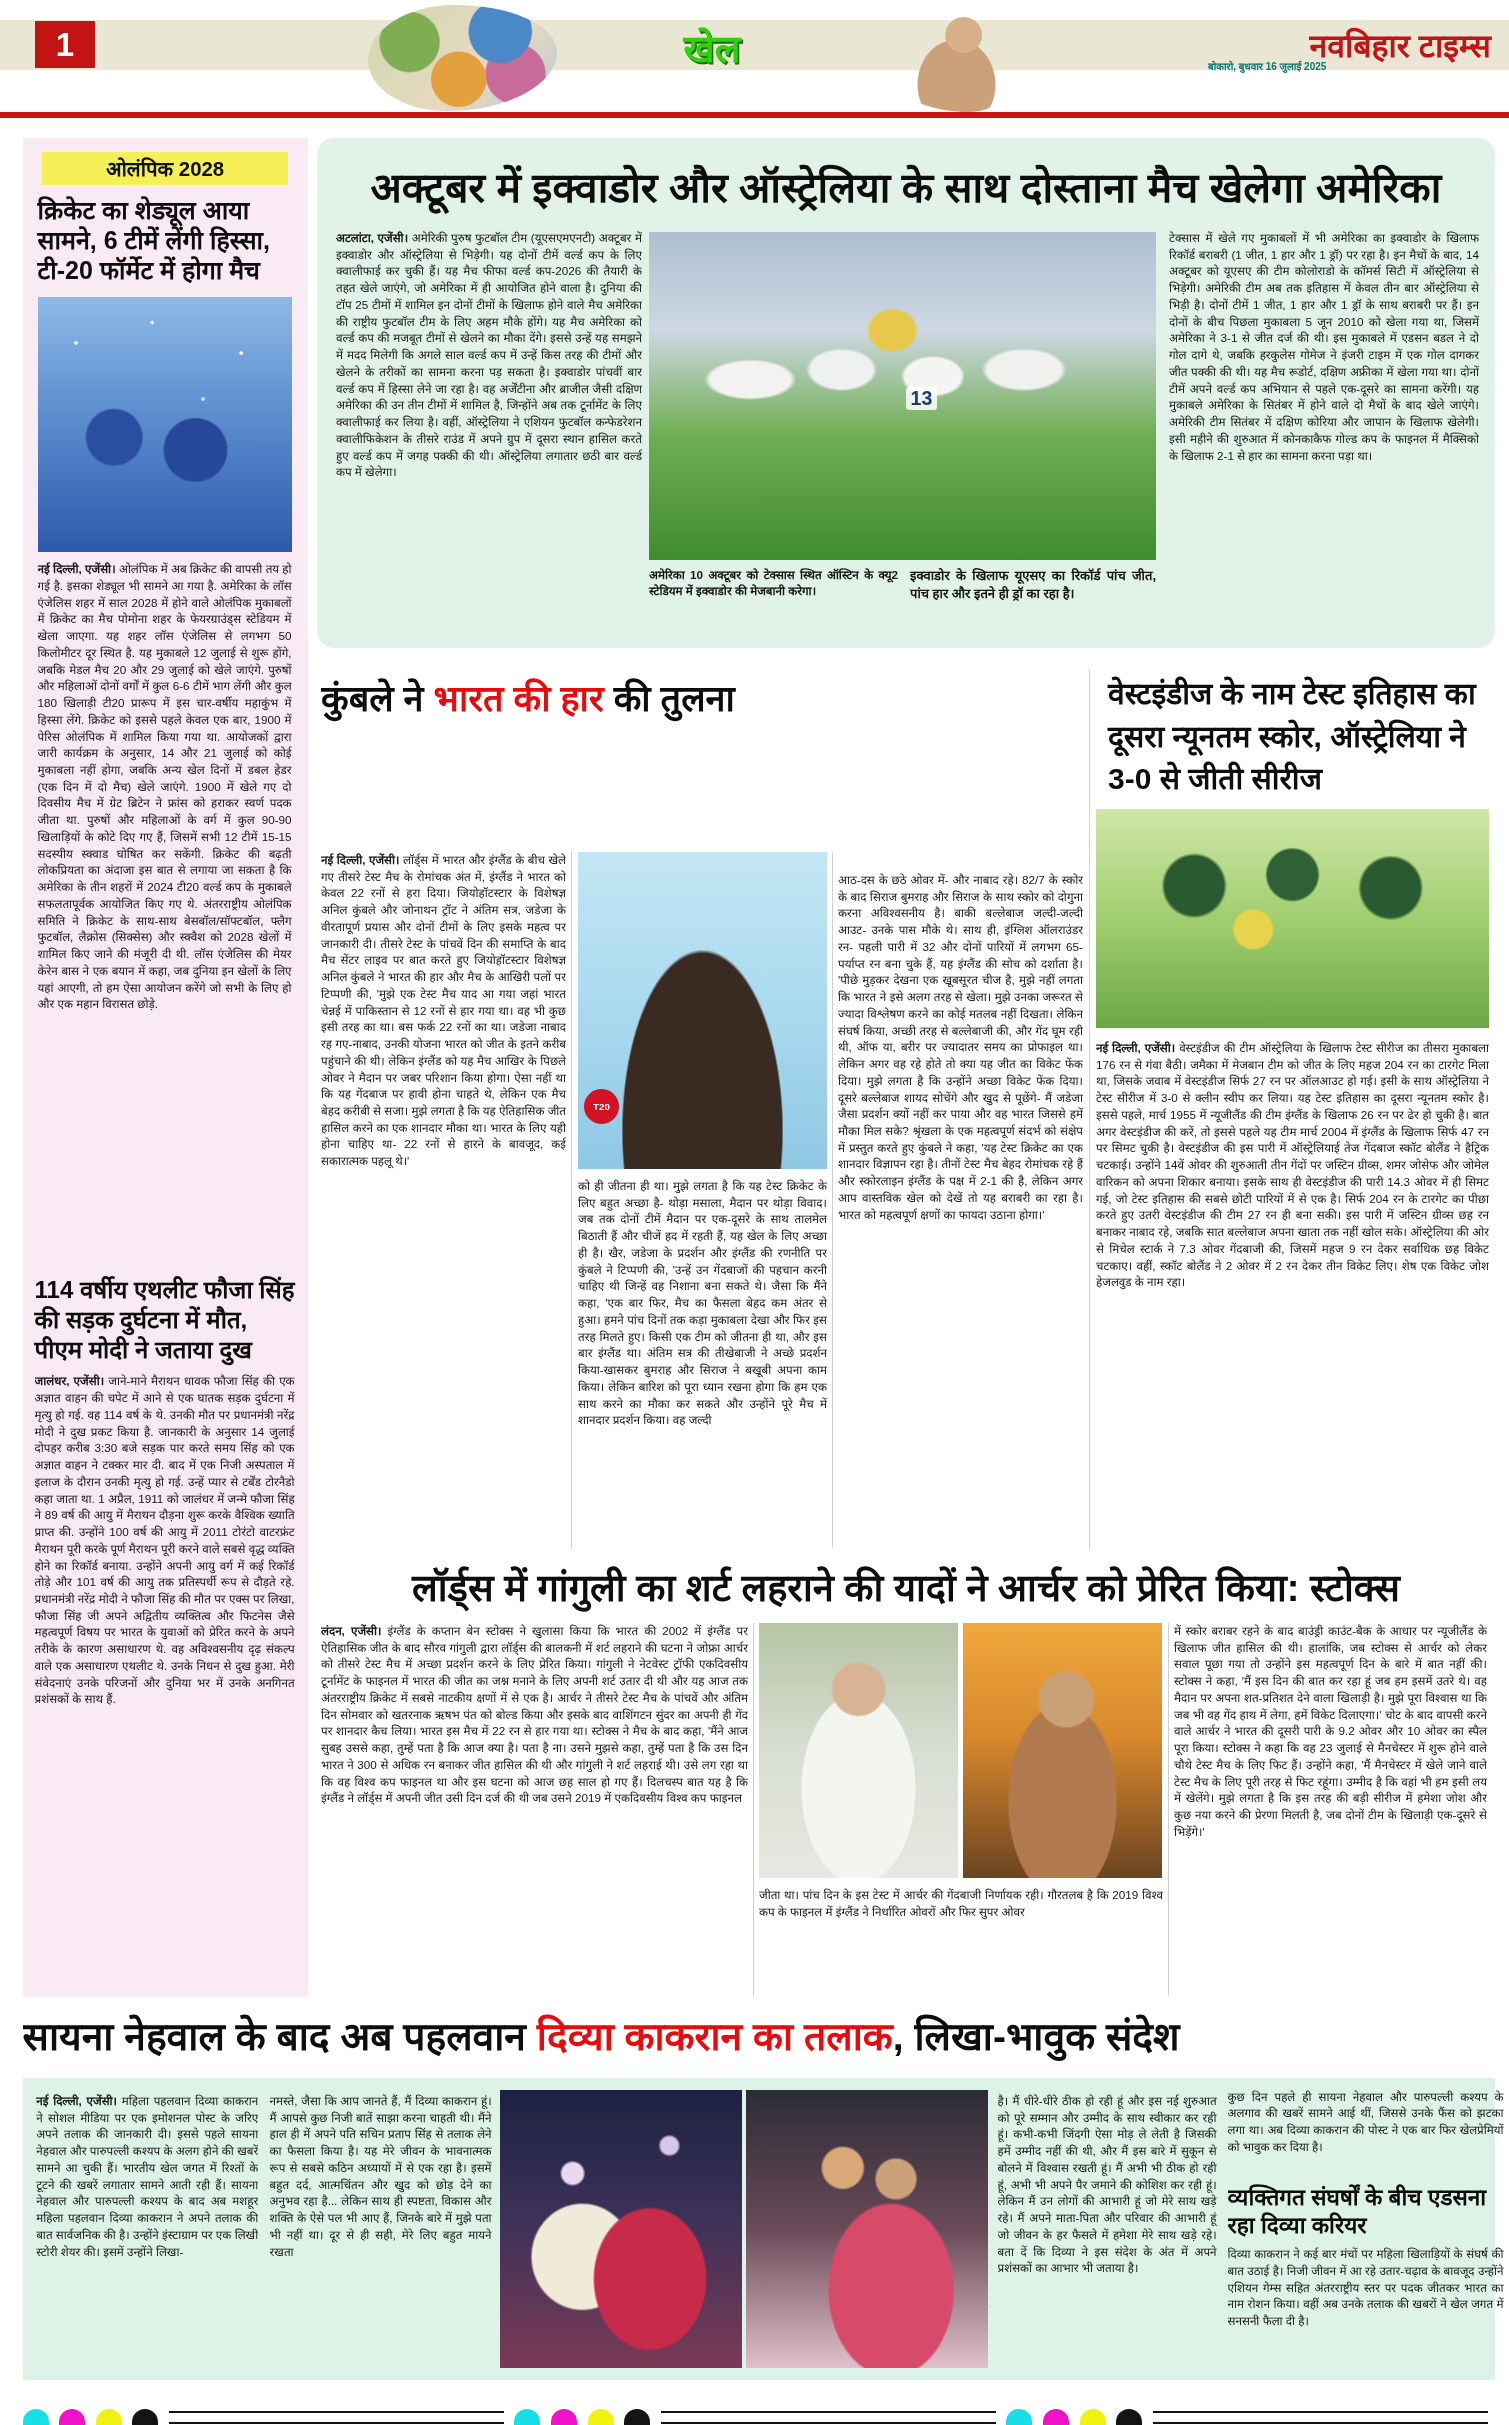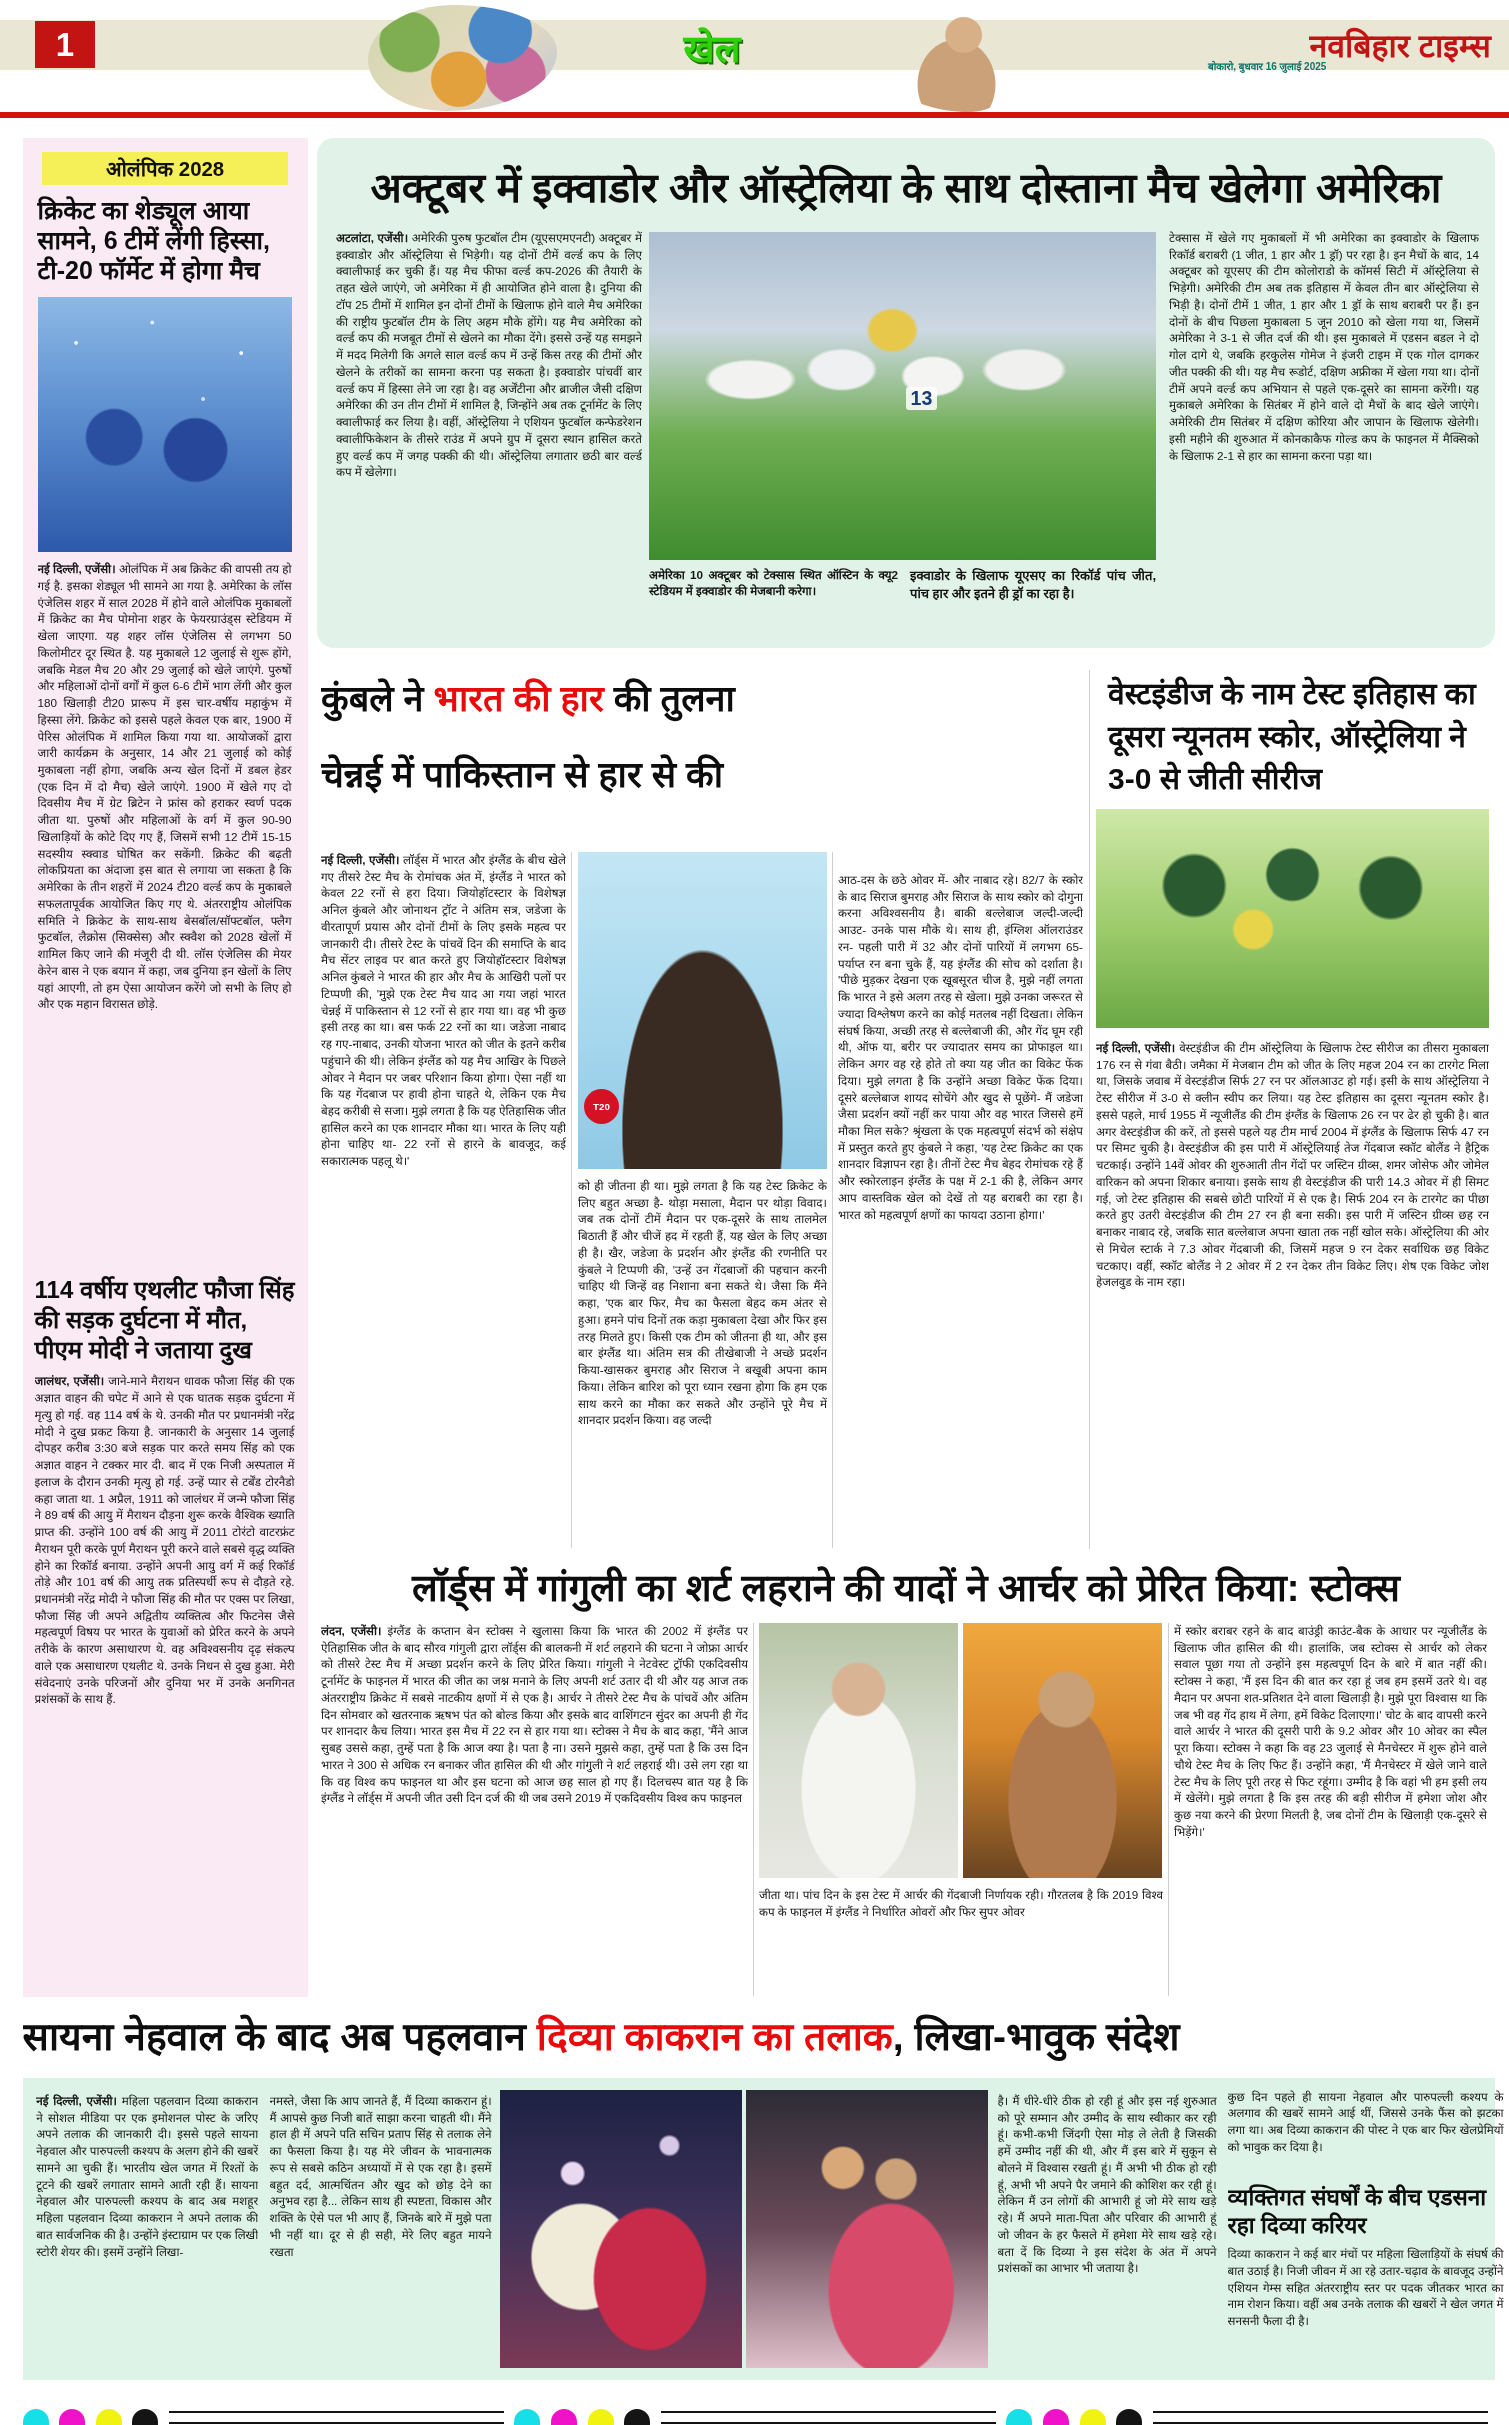--- a/index.html
+++ b/index.html
@@ -169,21 +169,20 @@
     <div id="usa-headline" class="hl">अक्टूबर में इक्वाडोर और ऑस्ट्रेलिया के साथ दोस्ताना मैच खेलेगा अमेरिका</div>
     <div id="usa-left" class="bt"><span class="dl">अटलांटा, एजेंसी।</span> <span>अमेरिकी पुरुष फुटबॉल टीम (यूएसएमएनटी) अक्टूबर में इक्वाडोर और ऑस्ट्रेलिया से भिड़ेगी। यह दोनों टीमें वर्ल्ड कप के लिए क्वालीफाई कर चुकी हैं। यह मैच फीफा वर्ल्ड कप-2026 की तैयारी के तहत खेले जाएंगे, जो अमेरिका में ही आयोजित होने वाला है। दुनिया की टॉप 25 टीमों में शामिल इन दोनों टीमों के खिलाफ होने वाले मैच अमेरिका की राष्ट्रीय फुटबॉल टीम के लिए अहम मौके होंगे। यह मैच अमेरिका को वर्ल्ड कप की मजबूत टीमों से खेलने का मौका देंगे। इससे उन्हें यह समझने में मदद मिलेगी कि अगले साल वर्ल्ड कप में उन्हें किस तरह की टीमों और खेलने के तरीकों का सामना करना पड़ सकता है। इक्वाडोर पांचवीं बार वर्ल्ड कप में हिस्सा लेने जा रहा है। वह अर्जेंटीना और ब्राजील जैसी दक्षिण अमेरिका की उन तीन टीमों में शामिल है, जिन्होंने अब तक टूर्नामेंट के लिए क्वालीफाई कर लिया है। वहीं, ऑस्ट्रेलिया ने एशियन फुटबॉल कन्फेडरेशन क्वालीफिकेशन के तीसरे राउंड में अपने ग्रुप में दूसरा स्थान हासिल करते हुए वर्ल्ड कप में जगह पक्की की थी। ऑस्ट्रेलिया लगातार छठी बार वर्ल्ड कप में खेलेगा।</span></div>
     <div id="usa-photo" class="photo"></div>
     <div id="usa-jersey-num">13</div>
     <div id="usa-cap-left">अमेरिका 10 अक्टूबर को टेक्सास स्थित ऑस्टिन के क्यू2 स्टेडियम में इक्वाडोर की मेजबानी करेगा।</div>
     <div id="usa-cap-right">इक्वाडोर के खिलाफ यूएसए का रिकॉर्ड पांच जीत, पांच हार और इतने ही ड्रॉ का रहा है।</div>
     <div id="usa-right" class="bt">टेक्सास में खेले गए मुकाबलों में भी अमेरिका का इक्वाडोर के खिलाफ रिकॉर्ड बराबरी (1 जीत, 1 हार और 1 ड्रॉ) पर रहा है। इन मैचों के बाद, 14 अक्टूबर को यूएसए की टीम कोलोराडो के कॉमर्स सिटी में ऑस्ट्रेलिया से भिड़ेगी। अमेरिकी टीम अब तक इतिहास में केवल तीन बार ऑस्ट्रेलिया से भिड़ी है। दोनों टीमें 1 जीत, 1 हार और 1 ड्रॉ के साथ बराबरी पर हैं। इन दोनों के बीच पिछला मुकाबला 5 जून 2010 को खेला गया था, जिसमें अमेरिका ने 3-1 से जीत दर्ज की थी। इस मुकाबले में एडसन बडल ने दो गोल दागे थे, जबकि हरकुलेस गोमेज ने इंजरी टाइम में एक गोल दागकर जीत पक्की की थी। यह मैच रूडोर्ट, दक्षिण अफ्रीका में खेला गया था। दोनों टीमें अपने वर्ल्ड कप अभियान से पहले एक-दूसरे का सामना करेंगी। यह मुकाबले अमेरिका के सितंबर में होने वाले दो मैचों के बाद खेले जाएंगे। अमेरिकी टीम सितंबर में दक्षिण कोरिया और जापान के खिलाफ खेलेगी। इसी महीने की शुरुआत में कोनकाकैफ गोल्ड कप के फाइनल में मैक्सिको के खिलाफ 2-1 से हार का सामना करना पड़ा था।</div>
   </div>
 
   <div class="abs" id="kumble-h1"><span>कुंबले ने </span><span class="red-ink">भारत की हार</span><span> की तुलना</span></div>
-  <div class="abs" id="kumble-h2">चेन्नई में पाकिस्तान से हार से की</div>
   <div class="abs bt" id="kumble-c1"><span class="dl">नई दिल्ली, एजेंसी।</span> <span>लॉर्ड्स में भारत और इंग्लैंड के बीच खेले गए तीसरे टेस्ट मैच के रोमांचक अंत में, इंग्लैंड ने भारत को केवल 22 रनों से हरा दिया। जियोहॉटस्टार के विशेषज्ञ अनिल कुंबले और जोनाथन ट्रॉट ने अंतिम सत्र, जडेजा के वीरतापूर्ण प्रयास और दोनों टीमों के लिए इसके महत्व पर जानकारी दी। तीसरे टेस्ट के पांचवें दिन की समाप्ति के बाद मैच सेंटर लाइव पर बात करते हुए जियोहॉटस्टार विशेषज्ञ अनिल कुंबले ने भारत की हार और मैच के आखिरी पलों पर टिप्पणी की, 'मुझे एक टेस्ट मैच याद आ गया जहां भारत चेन्नई में पाकिस्तान से 12 रनों से हार गया था। वह भी कुछ इसी तरह का था। बस फर्क 22 रनों का था। जडेजा नाबाद रह गए-नाबाद, उनकी योजना भारत को जीत के इतने करीब पहुंचाने की थी। लेकिन इंग्लैंड को यह मैच आखिर के पिछले ओवर ने मैदान पर जबर परिशान किया होगा। ऐसा नहीं था कि यह गेंदबाज पर हावी होना चाहते थे, लेकिन एक मैच बेहद करीबी से सजा। मुझे लगता है कि यह ऐतिहासिक जीत हासिल करने का एक शानदार मौका था। भारत के लिए यही होना चाहिए था- 22 रनों से हारने के बावजूद, कई सकारात्मक पहलू थे।'</span></div>
   <div class="abs" id="kumble-c2">
     <div id="kumble-photo" class="photo">
       <div id="t20-logo">T20</div>
     </div>
     <div class="bt" style="height:362px;">को ही जीतना ही था। मुझे लगता है कि यह टेस्ट क्रिकेट के लिए बहुत अच्छा है- थोड़ा मसाला, मैदान पर थोड़ा विवाद। जब तक दोनों टीमें मैदान पर एक-दूसरे के साथ तालमेल बिठाती हैं और चीजें हद में रहती हैं, यह खेल के लिए अच्छा ही है। खैर, जडेजा के प्रदर्शन और इंग्लैंड की रणनीति पर कुंबले ने टिप्पणी की, 'उन्हें उन गेंदबाजों की पहचान करनी चाहिए थी जिन्हें वह निशाना बना सकते थे। जैसा कि मैंने कहा, 'एक बार फिर, मैच का फैसला बेहद कम अंतर से हुआ। हमने पांच दिनों तक कड़ा मुकाबला देखा और फिर इस तरह मिलते हुए। किसी एक टीम को जीतना ही था, और इस बार इंग्लैंड था। अंतिम सत्र की तीखेबाजी ने अच्छे प्रदर्शन किया-खासकर बुमराह और सिराज ने बखूबी अपना काम किया। लेकिन बारिश को पूरा ध्यान रखना होगा कि हम एक साथ करने का मौका कर सकते और उन्होंने पूरे मैच में शानदार प्रदर्शन किया। वह जल्दी</div>
   </div>
   <div class="abs bt" id="kumble-c3">आठ-दस के छठे ओवर में- और नाबाद रहे। 82/7 के स्कोर के बाद सिराज बुमराह और सिराज के साथ स्कोर को दोगुना करना अविश्वसनीय है। बाकी बल्लेबाज जल्दी-जल्दी आउट- उनके पास मौके थे। साथ ही, इंग्लिश ऑलराउंडर रन- पहली पारी में 32 और दोनों पारियों में लगभग 65- पर्याप्त रन बना चुके हैं, यह इंग्लैंड की सोच को दर्शाता है। 'पीछे मुड़कर देखना एक खूबसूरत चीज है, मुझे नहीं लगता कि भारत ने इसे अलग तरह से खेला। मुझे उनका जरूरत से ज्यादा विश्लेषण करने का कोई मतलब नहीं दिखता। लेकिन संघर्ष किया, अच्छी तरह से बल्लेबाजी की, और गेंद घूम रही थी, ऑफ या, बरीर पर ज्यादातर समय का प्रोफाइल था। लेकिन अगर वह रहे होते तो क्या यह जीत का विकेट फेंक दिया। मुझे लगता है कि उन्होंने अच्छा विकेट फेंक दिया। दूसरे बल्लेबाज शायद सोचेंगे और खुद से पूछेंगे- मैं जडेजा जैसा प्रदर्शन क्यों नहीं कर पाया और वह भारत जिससे हमें मौका मिल सके? श्रृंखला के एक महत्वपूर्ण संदर्भ को संक्षेप में प्रस्तुत करते हुए कुंबले ने कहा, 'यह टेस्ट क्रिकेट का एक शानदार विज्ञापन रहा है। तीनों टेस्ट मैच बेहद रोमांचक रहे हैं और स्कोरलाइन इंग्लैंड के पक्ष में 2-1 की है, लेकिन अगर आप वास्तविक खेल को देखें तो यह बराबरी का रहा है। भारत को महत्वपूर्ण क्षणों का फायदा उठाना होगा।'</div>
   <div class="abs vrule" id="kr1"></div>
   <div class="abs vrule" id="kr2"></div>

